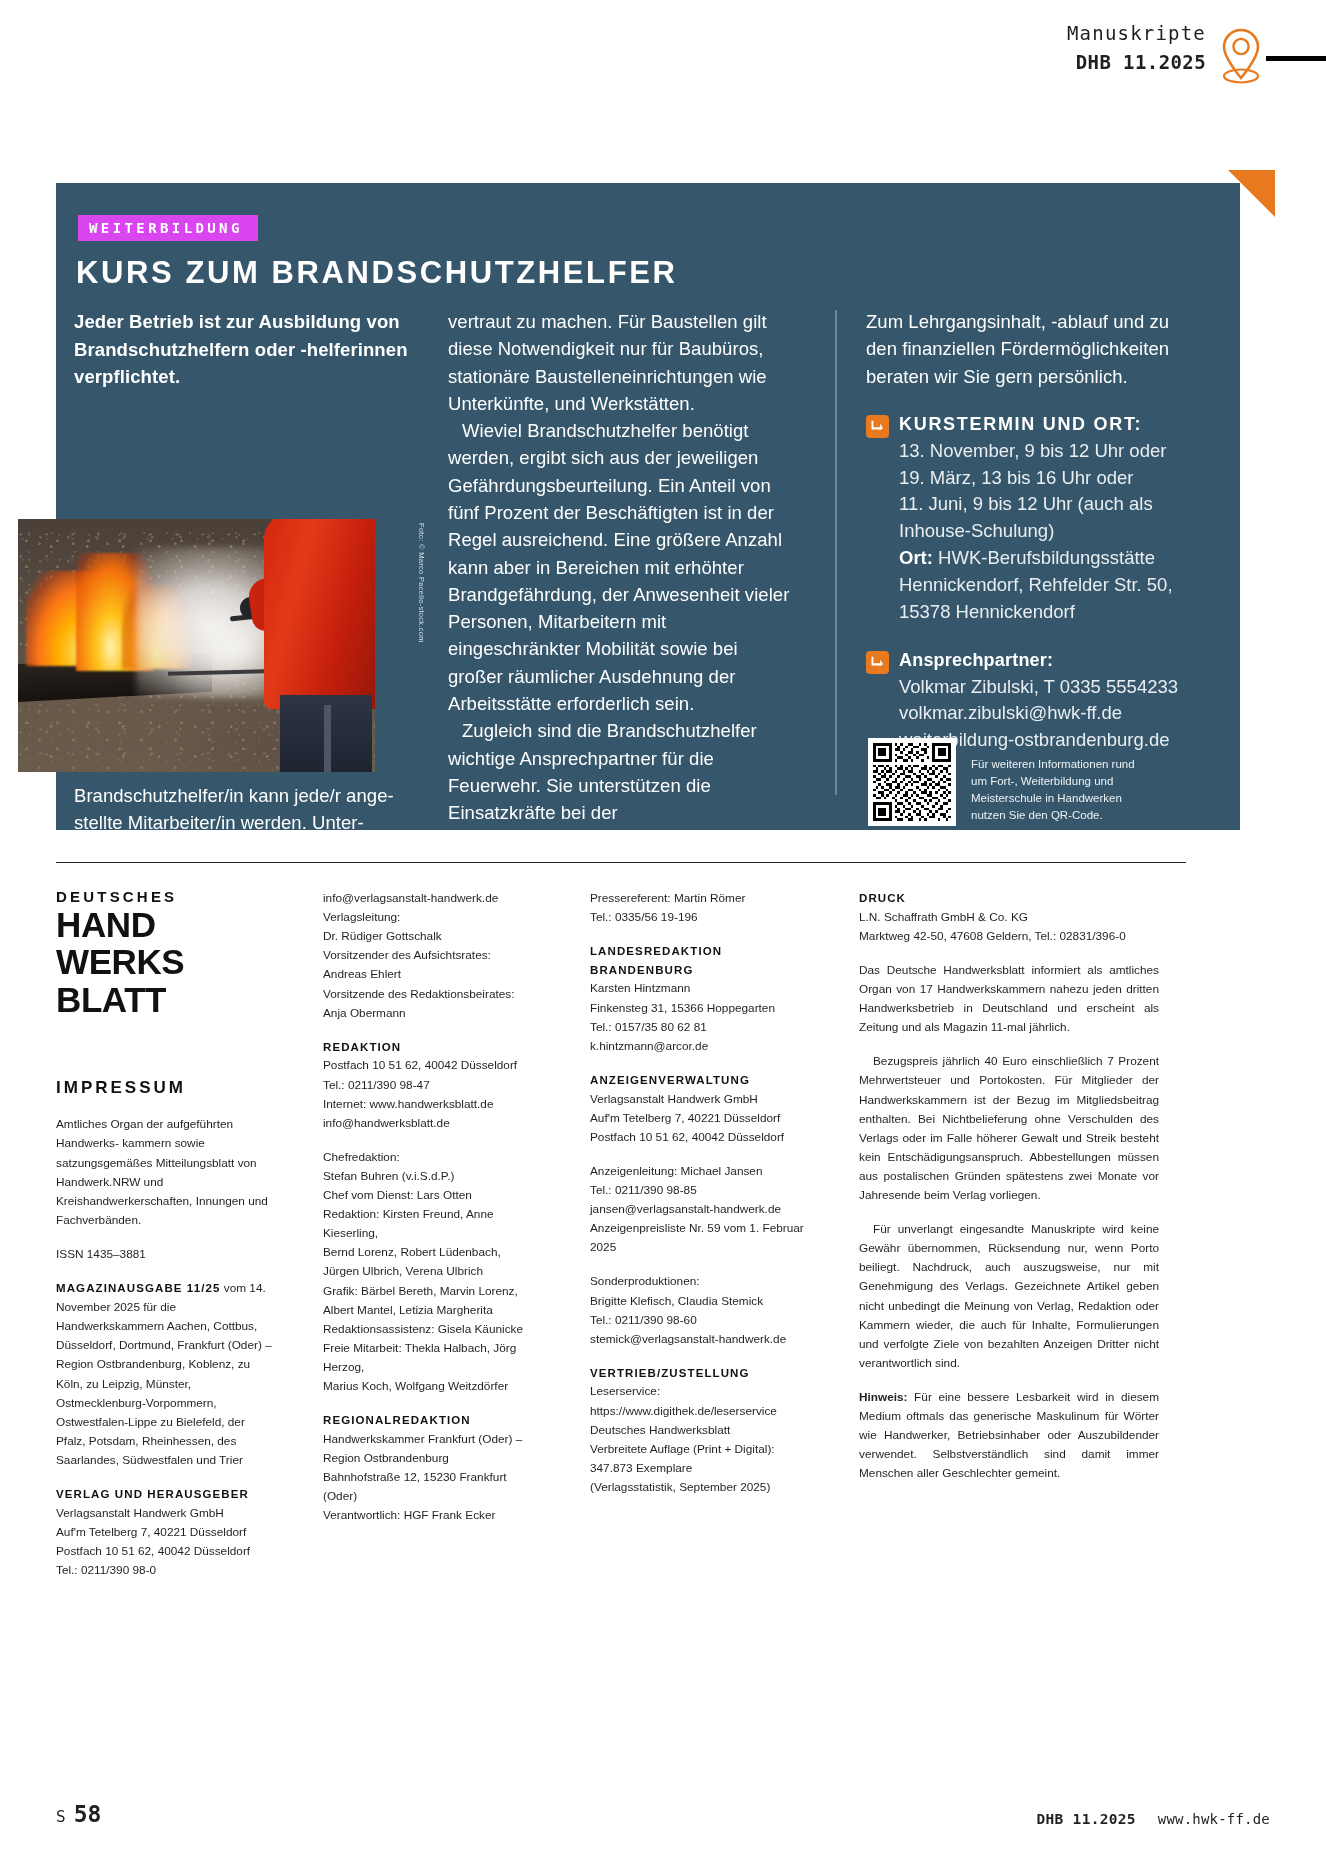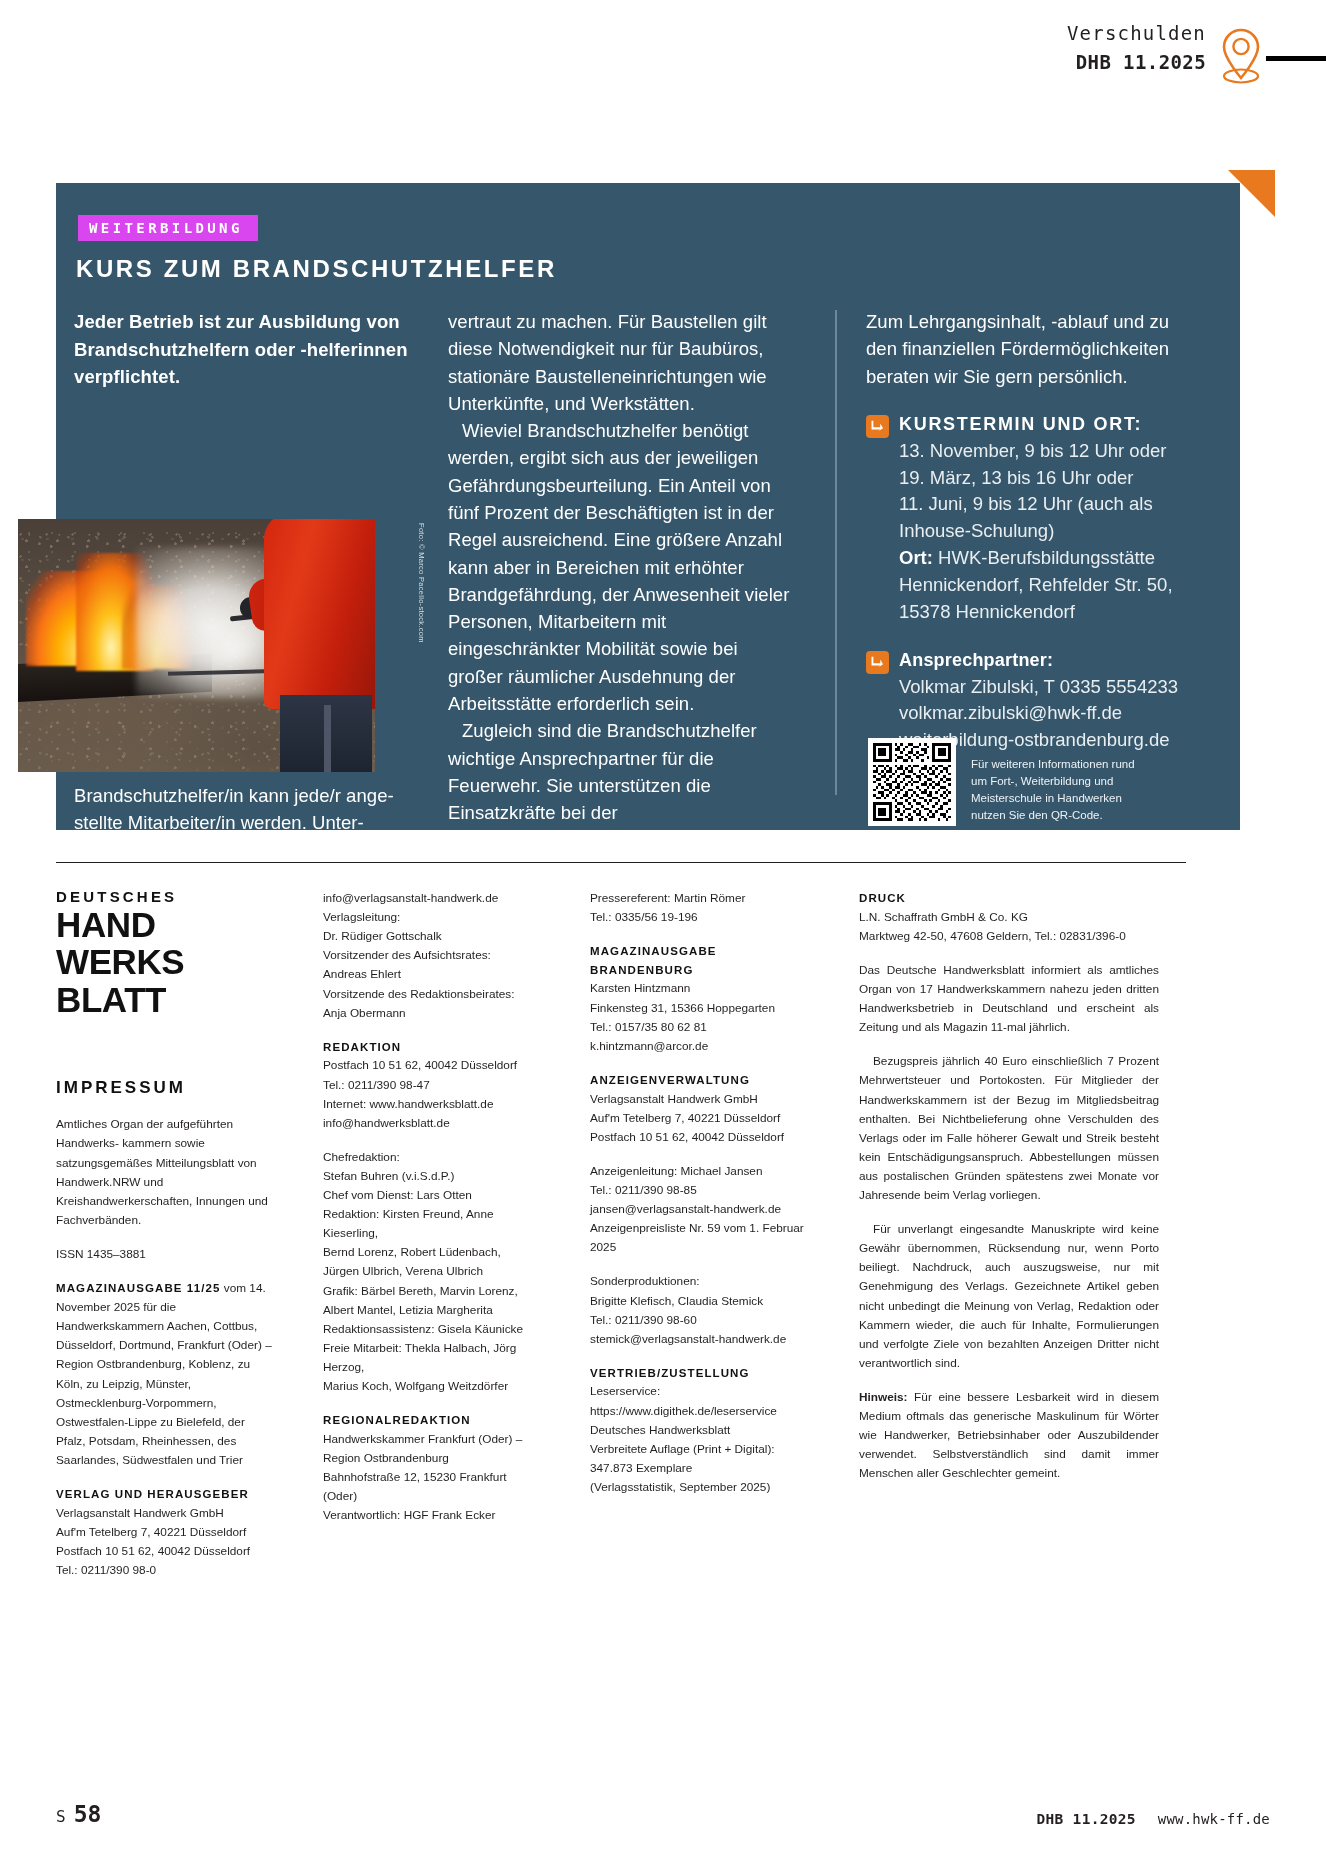--- a/index.html
+++ b/index.html
@@ -52,21 +52,21 @@
   .kicker {
     position: absolute; left: 22px; top: 32px;
     background: #d946ef; color: #ffffff;
     font-family: "DejaVu Sans Mono", monospace;
     font-size: 14px; font-weight: 700; letter-spacing: 3.4px;
     padding: 5px 15px 5px 11px;
   }
   .headline {
     position: absolute; left: 20px; top: 72px;
     color: #ffffff; font-family: "Liberation Sans", sans-serif;
-    font-weight: 700; font-size: 24px; letter-spacing: 2.6px;
+    font-weight: 700; font-size: 31px; letter-spacing: 2.6px;
   }
 
   
   .cols {
     position: absolute; left: 18px; top: 125px;
     width: 1150px; display: flex; gap: 17px;
   }
   .col { position: relative; }
   .col-a { width: 357px; padding-right: 22px; }
   .col-b { width: 370px; padding-right: 24px; }
@@ -285,21 +285,21 @@
   }
 </style>
 </head>
 <body>
 
 <div class="page">
 
   <div class="page-header">
     <div class="hdr-inner">
       <div class="hdr-text">
-        <div class="hdr-kammerreport">Verschulden</div>
+        <div class="hdr-kammerreport">Manuskripte</div>
         <div class="hdr-dhb">DHB 11.2025</div>
       </div>
       <svg class="pin-icon" viewBox="0 0 46 60">
         <ellipse cx="23" cy="50" rx="17" ry="6.5" fill="none" stroke="#e8791e" stroke-width="2.2"></ellipse>
         <path d="M23 4 C13.6 4 6 11.6 6 21 C6 32 23 52 23 52 C23 52 40 32 40 21 C40 11.6 32.4 4 23 4 Z" fill="none" stroke="#e8791e" stroke-width="2.6"></path>
         <circle cx="23" cy="20.5" r="7.6" fill="none" stroke="#e8791e" stroke-width="2.4"></circle>
       </svg>
     </div>
     <div class="hdr-rule"></div>
   </div>
@@ -696,21 +696,21 @@
 Bahnhofstraße 12, 15230 Frankfurt (Oder)
 Verantwortlich: HGF Frank Ecker</div>
         </div>
       </div>
 
       <div class="imp-col ic3">
         <div class="blk" style="white-space:pre-line;">Pressereferent: Martin Römer
 Tel.: 0335/56 19-196</div>
 
         <div class="blk">
-          <div class="sec-head">MAGAZINAUSGABE BRANDENBURG</div>
+          <div class="sec-head">LANDESREDAKTION BRANDENBURG</div>
           <div style="white-space:pre-line;">Karsten Hintzmann
 Finkensteg 31, 15366 Hoppegarten
 Tel.: 0157/35 80 62 81
 k.hintzmann@arcor.de</div>
         </div>
 
         <div class="blk">
           <div class="sec-head">ANZEIGENVERWALTUNG</div>
           <div style="white-space:pre-line;">Verlagsanstalt Handwerk GmbH
 Auf'm Tetelberg 7, 40221 Düsseldorf

